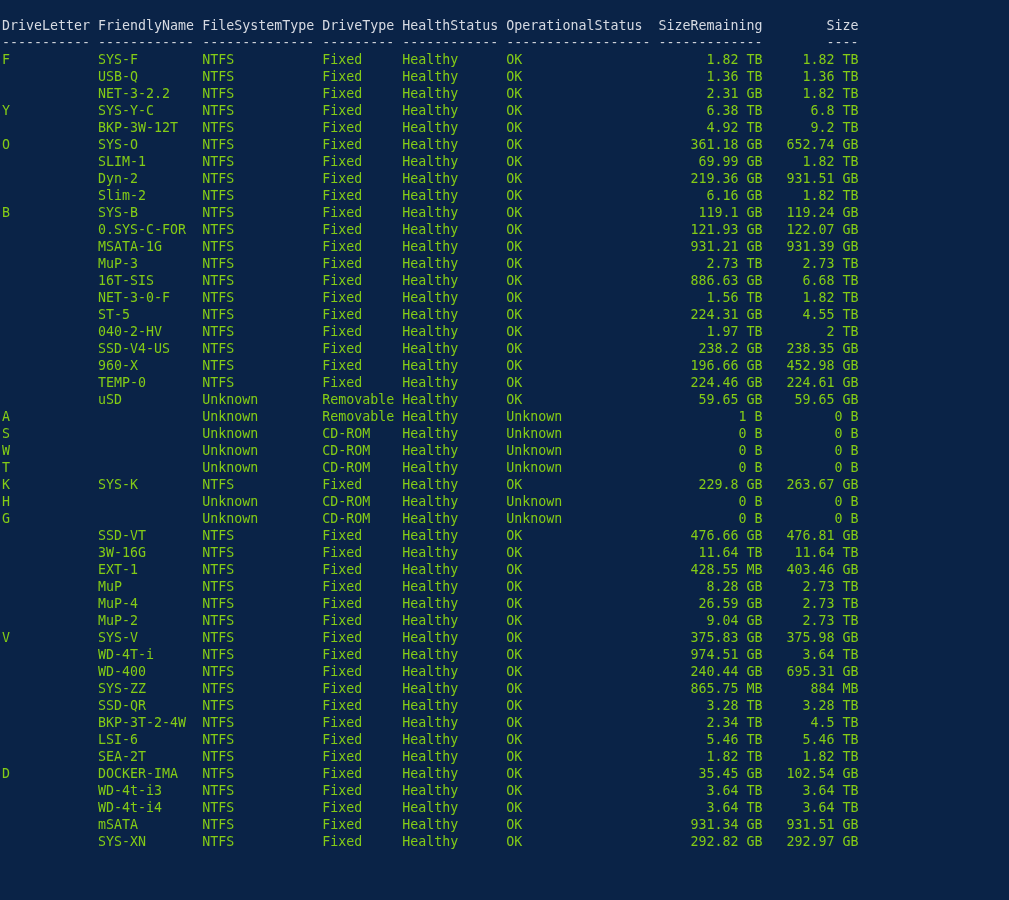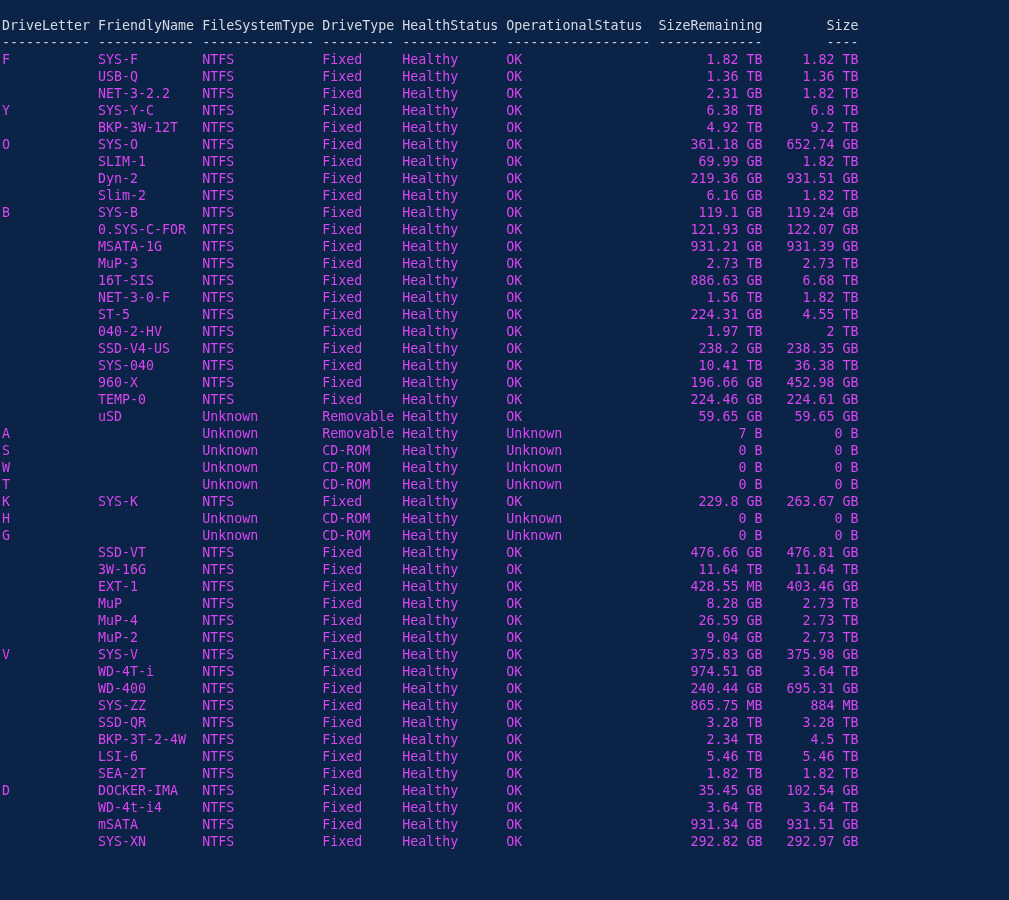--- a/index.html
+++ b/index.html
@@ -23,21 +23,21 @@
     box-sizing: border-box;
     position: relative;
   }
   .row {
     height: 17px;
     line-height: 17px;
     font-size: 13.3px;
     white-space: pre;
     letter-spacing: 0px;
     padding-left: 2px;
-    color: #d946ef;
+    color: #84cc16;
   }
   .rule {
     color: #ccd0d8;
   }
   .hdr {
     color: #d6dae2;
   }
 </style>
 </head>
 <body>
@@ -57,25 +57,24 @@
       <div class="row">            Slim-2       NTFS           Fixed     Healthy      OK                       6.16 GB     1.82 TB</div>
       <div class="row">B           SYS-B        NTFS           Fixed     Healthy      OK                      119.1 GB   119.24 GB</div>
       <div class="row">            0.SYS-C-FOR  NTFS           Fixed     Healthy      OK                     121.93 GB   122.07 GB</div>
       <div class="row">            MSATA-1G     NTFS           Fixed     Healthy      OK                     931.21 GB   931.39 GB</div>
       <div class="row">            MuP-3        NTFS           Fixed     Healthy      OK                       2.73 TB     2.73 TB</div>
       <div class="row">            16T-SIS      NTFS           Fixed     Healthy      OK                     886.63 GB     6.68 TB</div>
       <div class="row">            NET-3-0-F    NTFS           Fixed     Healthy      OK                       1.56 TB     1.82 TB</div>
       <div class="row">            ST-5         NTFS           Fixed     Healthy      OK                     224.31 GB     4.55 TB</div>
       <div class="row">            040-2-HV     NTFS           Fixed     Healthy      OK                       1.97 TB        2 TB</div>
       <div class="row">            SSD-V4-US    NTFS           Fixed     Healthy      OK                      238.2 GB   238.35 GB</div>
-      <div class="row">            SYS-040      NTFS           Fixed     Healthy      OK                      10.41 TB    36.38 TB</div>
       <div class="row">            960-X        NTFS           Fixed     Healthy      OK                     196.66 GB   452.98 GB</div>
       <div class="row">            TEMP-0       NTFS           Fixed     Healthy      OK                     224.46 GB   224.61 GB</div>
       <div class="row">            uSD          Unknown        Removable Healthy      OK                      59.65 GB    59.65 GB</div>
-      <div class="row">A                        Unknown        Removable Healthy      Unknown                      7 B         0 B</div>
+      <div class="row">A                        Unknown        Removable Healthy      Unknown                      1 B         0 B</div>
       <div class="row">S                        Unknown        CD-ROM    Healthy      Unknown                      0 B         0 B</div>
       <div class="row">W                        Unknown        CD-ROM    Healthy      Unknown                      0 B         0 B</div>
       <div class="row">T                        Unknown        CD-ROM    Healthy      Unknown                      0 B         0 B</div>
       <div class="row">K           SYS-K        NTFS           Fixed     Healthy      OK                      229.8 GB   263.67 GB</div>
       <div class="row">H                        Unknown        CD-ROM    Healthy      Unknown                      0 B         0 B</div>
       <div class="row">G                        Unknown        CD-ROM    Healthy      Unknown                      0 B         0 B</div>
       <div class="row">            SSD-VT       NTFS           Fixed     Healthy      OK                     476.66 GB   476.81 GB</div>
       <div class="row">            3W-16G       NTFS           Fixed     Healthy      OK                      11.64 TB    11.64 TB</div>
       <div class="row">            EXT-1        NTFS           Fixed     Healthy      OK                     428.55 MB   403.46 GB</div>
       <div class="row">            MuP          NTFS           Fixed     Healthy      OK                       8.28 GB     2.73 TB</div>
@@ -83,17 +82,18 @@
       <div class="row">            MuP-2        NTFS           Fixed     Healthy      OK                       9.04 GB     2.73 TB</div>
       <div class="row">V           SYS-V        NTFS           Fixed     Healthy      OK                     375.83 GB   375.98 GB</div>
       <div class="row">            WD-4T-i      NTFS           Fixed     Healthy      OK                     974.51 GB     3.64 TB</div>
       <div class="row">            WD-400       NTFS           Fixed     Healthy      OK                     240.44 GB   695.31 GB</div>
       <div class="row">            SYS-ZZ       NTFS           Fixed     Healthy      OK                     865.75 MB      884 MB</div>
       <div class="row">            SSD-QR       NTFS           Fixed     Healthy      OK                       3.28 TB     3.28 TB</div>
       <div class="row">            BKP-3T-2-4W  NTFS           Fixed     Healthy      OK                       2.34 TB      4.5 TB</div>
       <div class="row">            LSI-6        NTFS           Fixed     Healthy      OK                       5.46 TB     5.46 TB</div>
       <div class="row">            SEA-2T       NTFS           Fixed     Healthy      OK                       1.82 TB     1.82 TB</div>
       <div class="row">D           DOCKER-IMA   NTFS           Fixed     Healthy      OK                      35.45 GB   102.54 GB</div>
+      <div class="row">            WD-4t-i3     NTFS           Fixed     Healthy      OK                       3.64 TB     3.64 TB</div>
       <div class="row">            WD-4t-i4     NTFS           Fixed     Healthy      OK                       3.64 TB     3.64 TB</div>
       <div class="row">            mSATA        NTFS           Fixed     Healthy      OK                     931.34 GB   931.51 GB</div>
       <div class="row">            SYS-XN       NTFS           Fixed     Healthy      OK                     292.82 GB   292.97 GB</div>
     </div>
 </div>
 
 </body></html>

